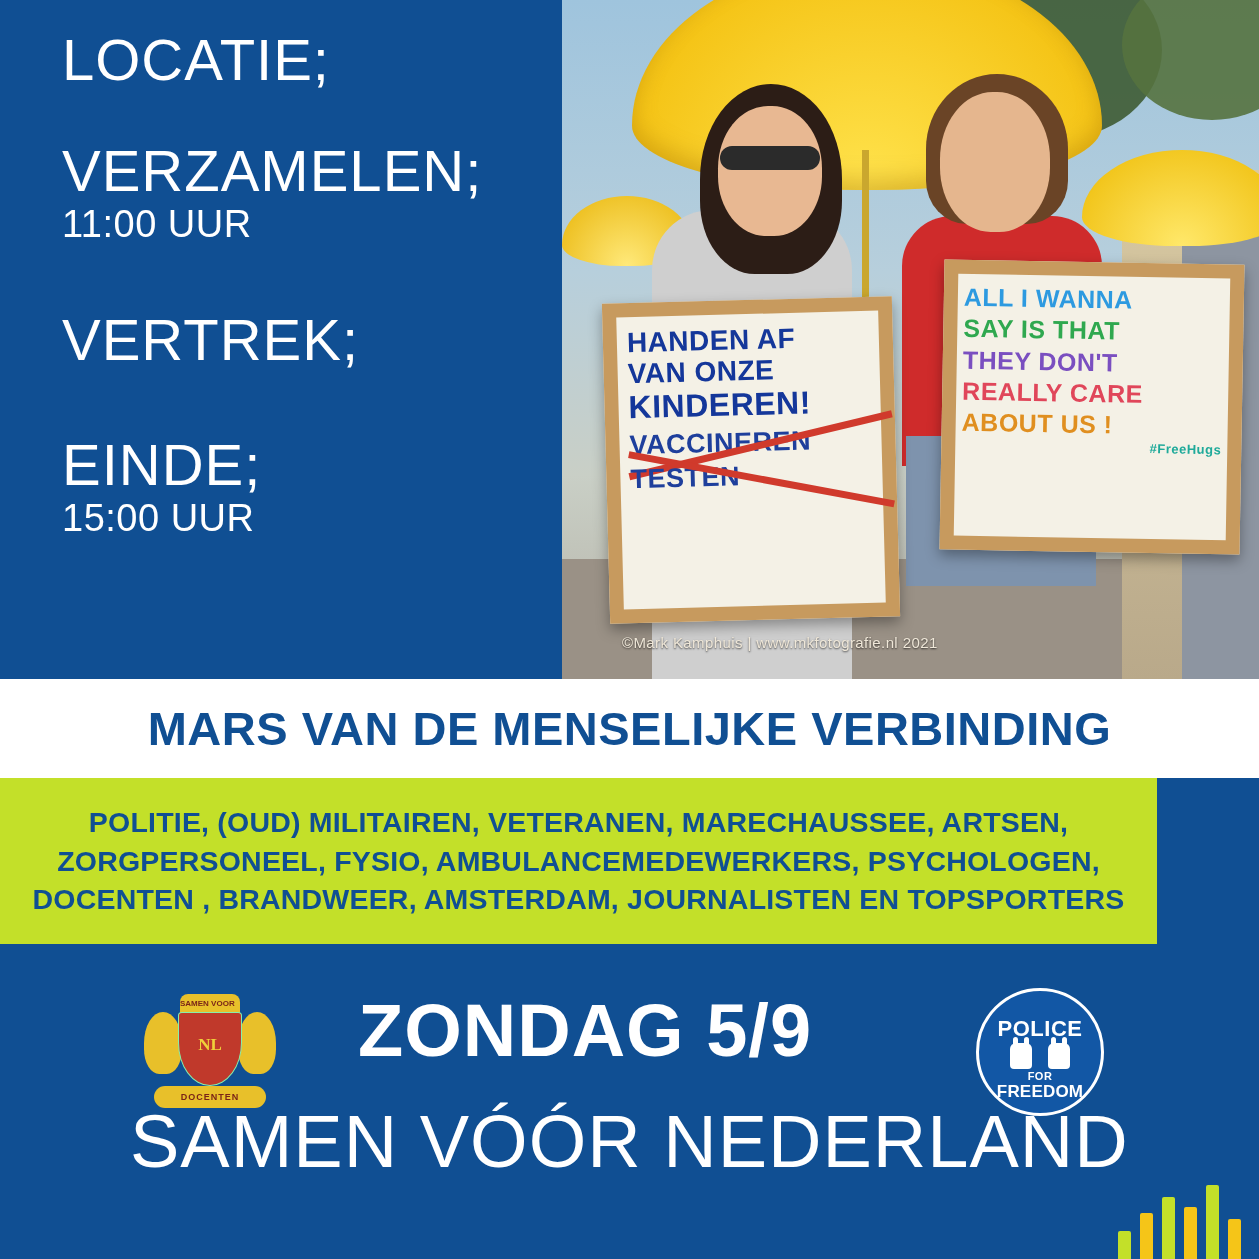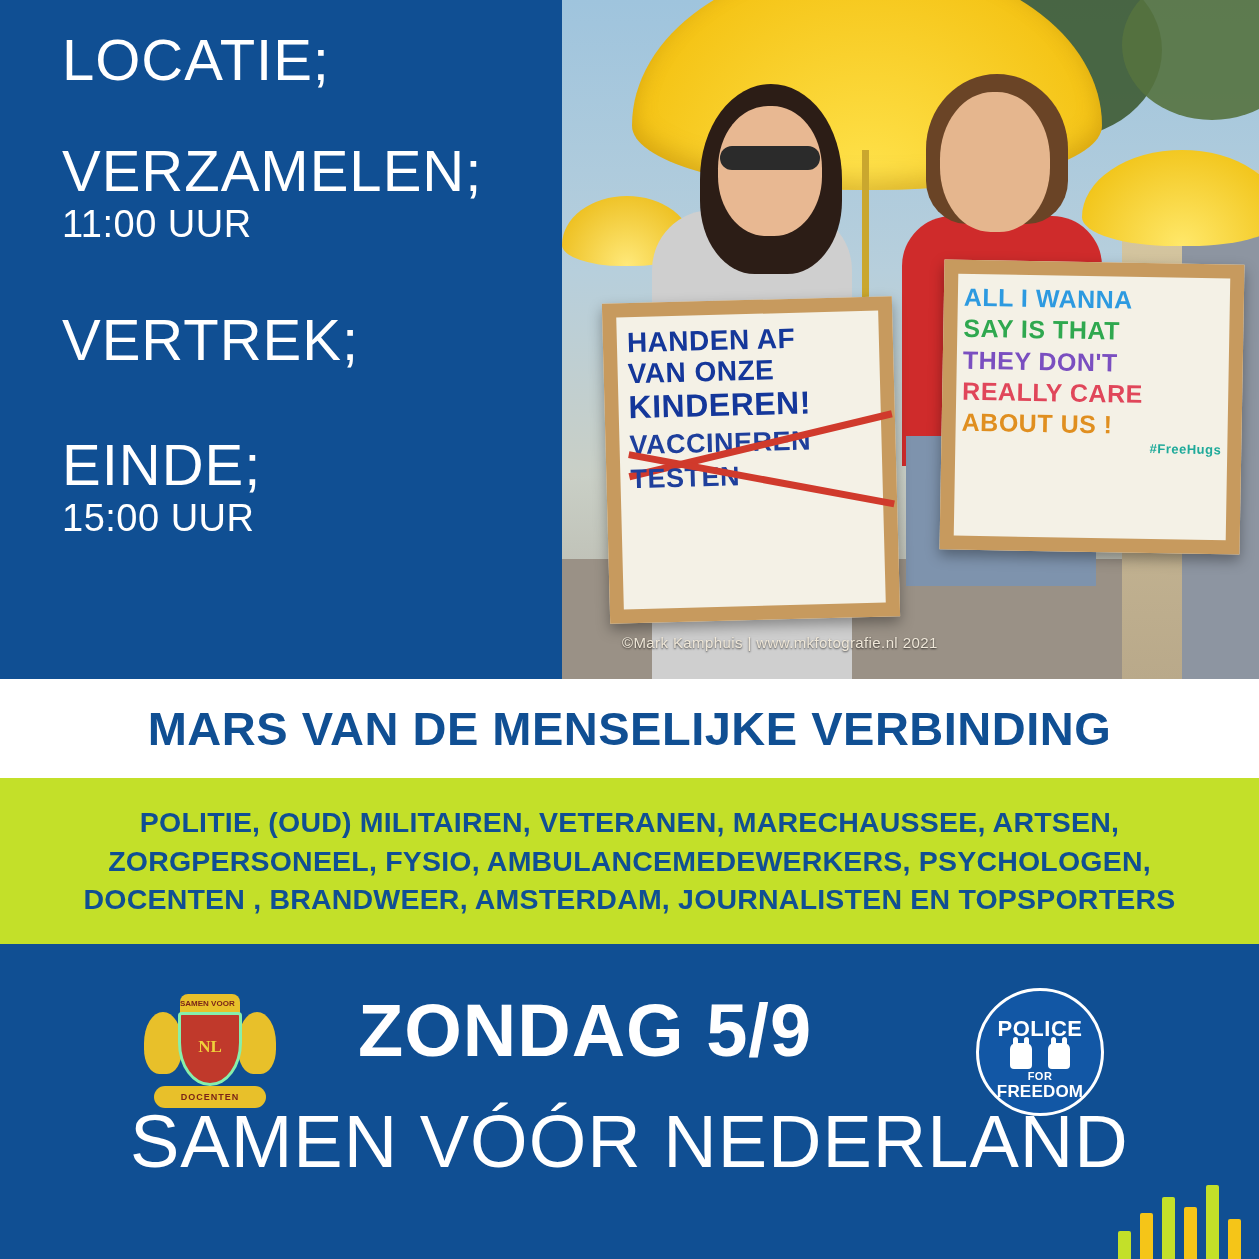--- a/index.html
+++ b/index.html
@@ -266,21 +266,21 @@
     font-size: 47px;
     font-weight: bold;
     letter-spacing: .5px;
     white-space: nowrap;
   }
 
   
   .green-band {
     position: absolute;
     top: 778px; left: 0;
-    width: 1259px; height: 166px;
+    width: 1157px; height: 166px;
     background: #c3e029;
     display: flex;
     flex-direction: column;
     align-items: center;
     justify-content: center;
     padding: 0 40px;
   }
   .green-line {
     color: #104f93;
     font-size: 28.5px;
@@ -302,21 +302,21 @@
   .crest {
     position: absolute;
     top: 46px; left: 140px;
     width: 140px; height: 118px;
   }
   .crest-shield {
     position: absolute;
     top: 22px; left: 38px;
     width: 64px; height: 74px;
     background: #c0392b;
-    border: 3px solid #86efac;
+    border: 1px solid #86efac;
     border-radius: 4px 4px 34px 34px / 4px 4px 46px 46px;
   }
   .crest-shield span {
     display:block; text-align:center; color:#f0d03a;
     font-size: 17px; font-weight: bold; margin-top: 22px;
     font-family: "Liberation Serif", serif;
   }
   .crest-lion {
     position: absolute;
     top: 22px;

